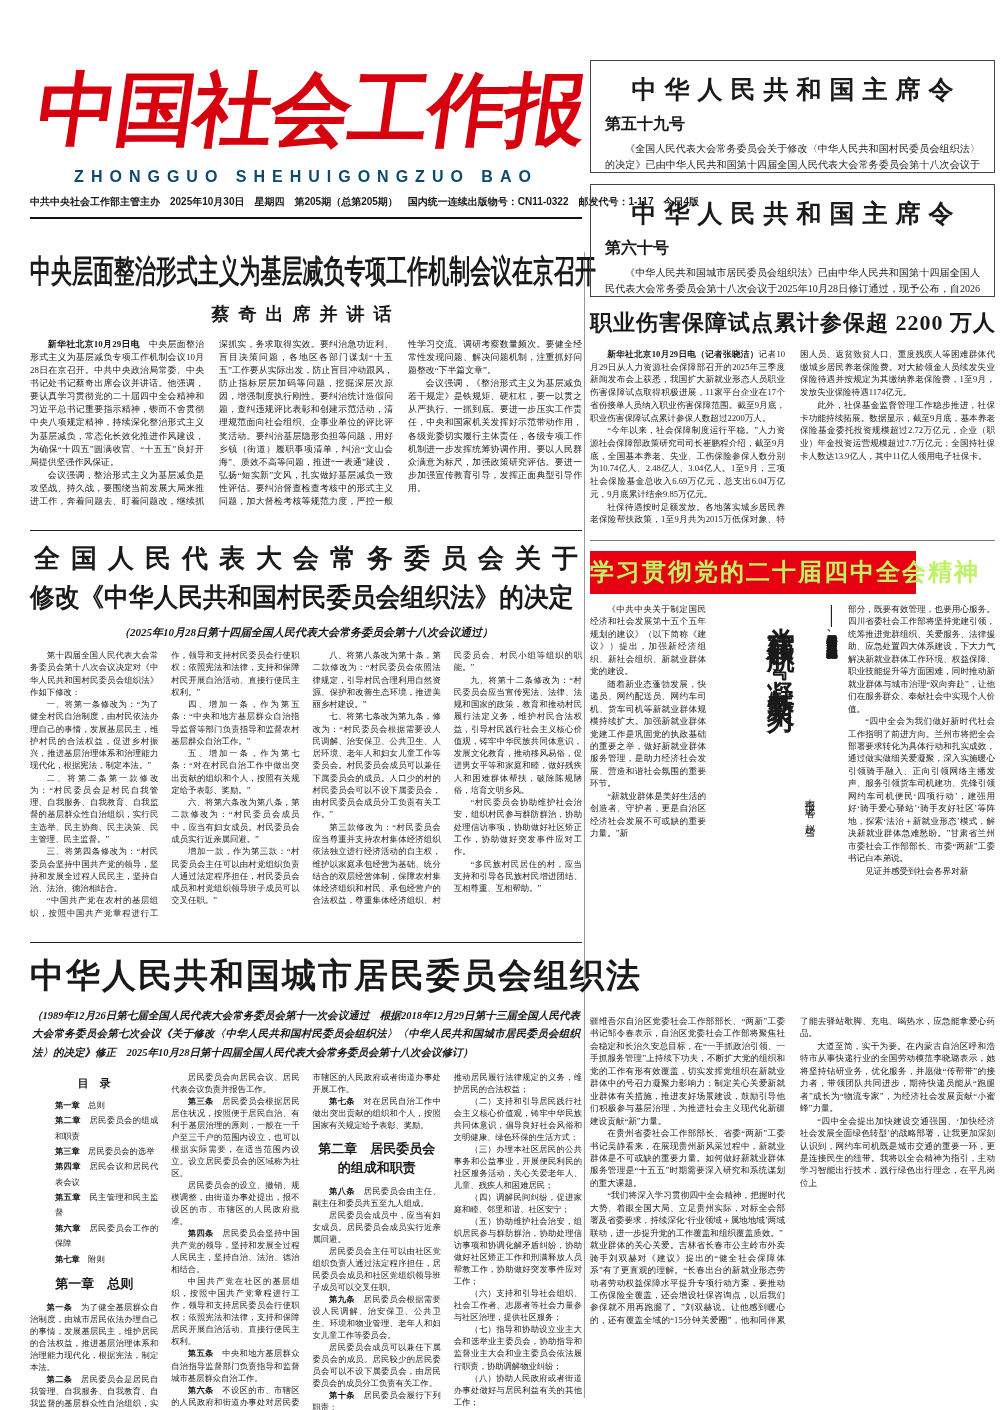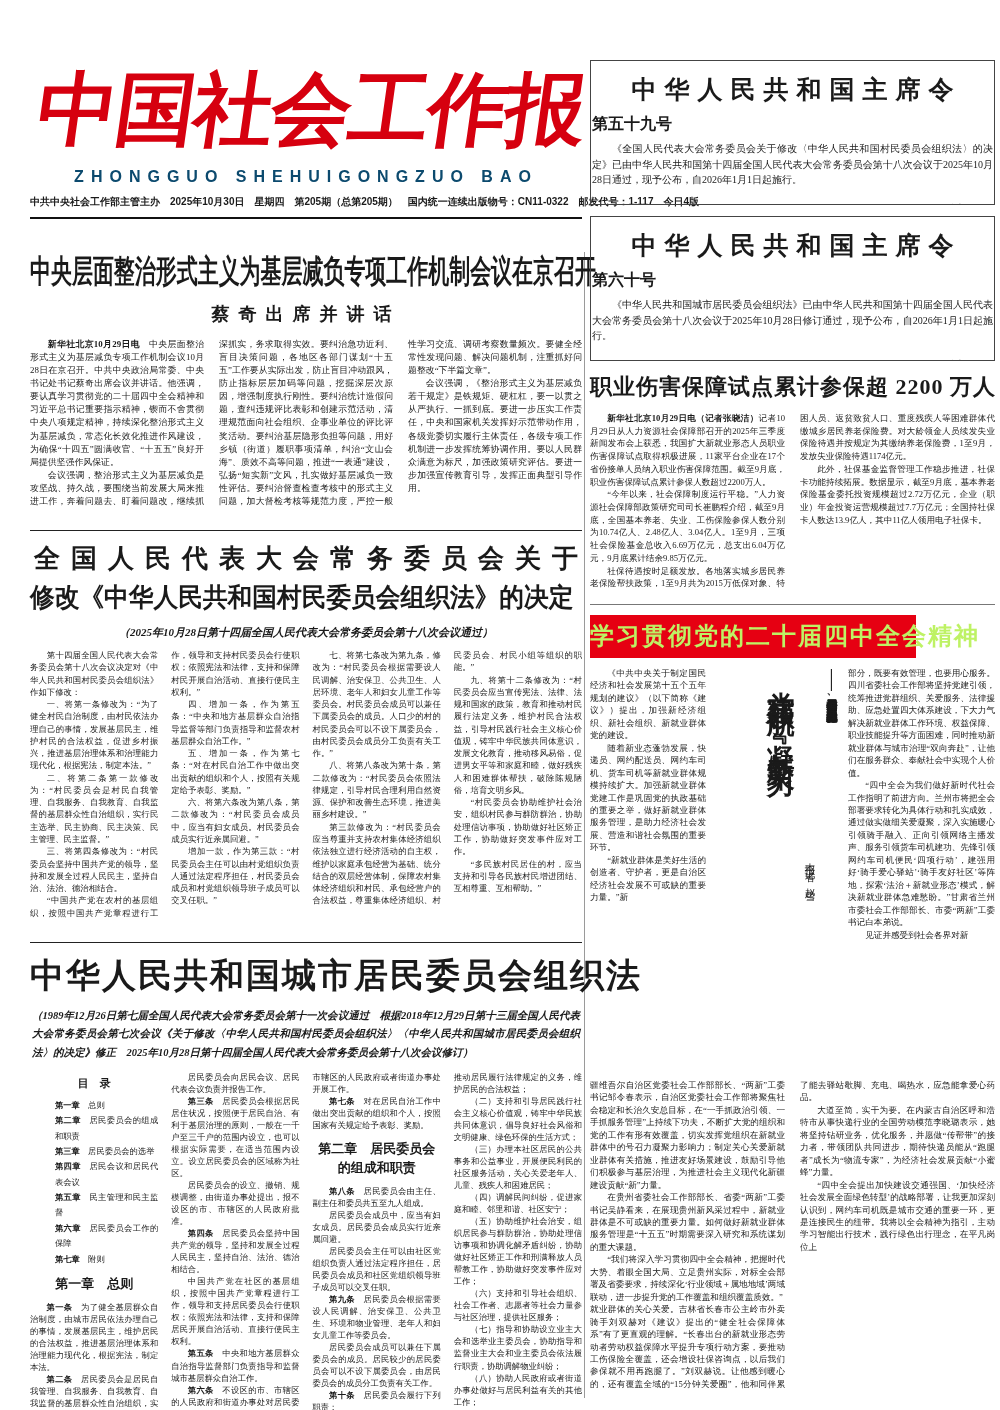--- a/index.html
+++ b/index.html
@@ -47,21 +47,21 @@
   .law-intro{font-style:italic;font-weight:600;font-size:10.5px;line-height:1.75;
              text-align:justify;margin:0 2px 10px;}
   .art4{height:368px;column-count:4;column-gap:13px;font-size:8.3px;line-height:1.45;}
   .c-head{text-indent:0;text-align:center;font-weight:bold;font-size:11px;margin:4px 0 6px;
           font-family:"Liberation Sans",sans-serif;}
   .c-head-lg{text-indent:0;text-align:center;font-weight:bold;font-size:13px;margin:8px 0;
              font-family:"Liberation Sans",sans-serif;}
   .toc{text-indent:0;padding-left:3em;line-height:1.85;}
 
   
-  .decree-box{border:1.5px solid #444;padding:12px 1px 8px;margin-bottom:11px;height:145px;overflow:hidden;}
+  .decree-box{border:1.5px solid #444;padding:12px 14px 8px;margin-bottom:11px;height:113px;overflow:hidden;}
   .decree-title{font-size:25px;font-weight:900;text-align:center;letter-spacing:8px;margin-right:-8px;
                 white-space:nowrap;font-family:"Liberation Sans",sans-serif;}
   .decree-no{font-size:16px;font-weight:bold;margin:8px 0 6px;
              font-family:"Liberation Sans",sans-serif;}
   .decree-body{font-size:10px;line-height:1.55;text-align:justify;text-indent:2em;}
   .decree-sign{text-align:right;font-size:10px;line-height:1.65;margin-top:12px;}
   .sign-line{margin-right:20px;}
   .sign-name{font-weight:bold;font-size:11px;}
   .date-line{margin-right:38px;}
   .injury-head{font-size:22px;font-weight:900;text-align:right;margin:9px 0 10px;letter-spacing:1px;
@@ -117,22 +117,22 @@
     <div class="art3 cols">
         <p>第十四届全国人民代表大会常务委员会第十八次会议决定对《中华人民共和国村民委员会组织法》作如下修改：</p>
         <p>一、将第一条修改为：“为了健全村民自治制度，由村民依法办理自己的事情，发展基层民主，维护村民的合法权益，促进乡村振兴，推进基层治理体系和治理能力现代化，根据宪法，制定本法。”</p>
         <p>二、将第二条第一款修改为：“村民委员会是村民自我管理、自我服务、自我教育、自我监督的基层群众性自治组织，实行民主选举、民主协商、民主决策、民主管理、民主监督。”</p>
         <p>三、将第四条修改为：“村民委员会坚持中国共产党的领导，坚持和发展全过程人民民主，坚持自治、法治、德治相结合。</p>
         <p>“中国共产党在农村的基层组织，按照中国共产党章程进行工作，领导和支持村民委员会行使职权；依照宪法和法律，支持和保障村民开展自治活动、直接行使民主权利。”</p>
         <p>四、增加一条，作为第五条：“中央和地方基层群众自治指导监督等部门负责指导和监督农村基层群众自治工作。”</p>
         <p>五、增加一条，作为第七条：“对在村民自治工作中做出突出贡献的组织和个人，按照有关规定给予表彰、奖励。”</p>
         <p>六、将第六条改为第八条，第二款修改为：“村民委员会成员中，应当有妇女成员。村民委员会成员实行近亲属回避。”</p>
         <p>增加一款，作为第三款：“村民委员会主任可以由村党组织负责人通过法定程序担任，村民委员会成员和村党组织领导班子成员可以交叉任职。”</p>
+        <p>八、将第八条改为第十条，第二款修改为：“村民委员会依照法律规定，引导村民合理利用自然资源、保护和改善生态环境，推进美丽乡村建设。”</p>
         <p>七、将第七条改为第九条，修改为：“村民委员会根据需要设人民调解、治安保卫、公共卫生、人居环境、老年人和妇女儿童工作等委员会。村民委员会成员可以兼任下属委员会的成员。人口少的村的村民委员会可以不设下属委员会，由村民委员会成员分工负责有关工作。”</p>
-        <p>八、将第八条改为第十条，第二款修改为：“村民委员会依照法律规定，引导村民合理利用自然资源、保护和改善生态环境，推进美丽乡村建设。”</p>
         <p>第三款修改为：“村民委员会应当尊重并支持农村集体经济组织依法独立进行经济活动的自主权，维护以家庭承包经营为基础、统分结合的双层经营体制，保障农村集体经济组织和村民、承包经营户的合法权益，尊重集体经济组织、村民委员会、村民小组等组织的职能。”</p>
         <p>九、将第十二条修改为：“村民委员会应当宣传宪法、法律、法规和国家的政策，教育和推动村民履行法定义务，维护村民合法权益，引导村民践行社会主义核心价值观，铸牢中华民族共同体意识，发展文化教育，推动移风易俗，促进男女平等和家庭和睦，做好残疾人和困难群体帮扶，破除陈规陋俗，培育文明乡风。</p>
         <p>“村民委员会协助维护社会治安，组织村民参与群防群治，协助处理信访事项，协助做好社区矫正工作，协助做好突发事件应对工作。</p>
         <p>“多民族村民居住的村，应当支持和引导各民族村民增进团结、互相尊重、互相帮助。”</p>
         <p class="to-right">（下转第三版）</p>
       </div>
 
     <div class="rule"></div>
 
     <div class="h3">中华人民共和国城市居民委员会组织法</div>

